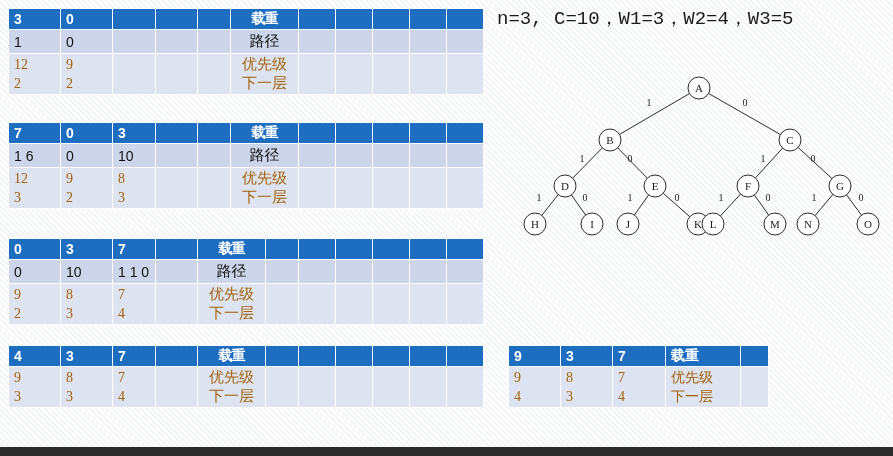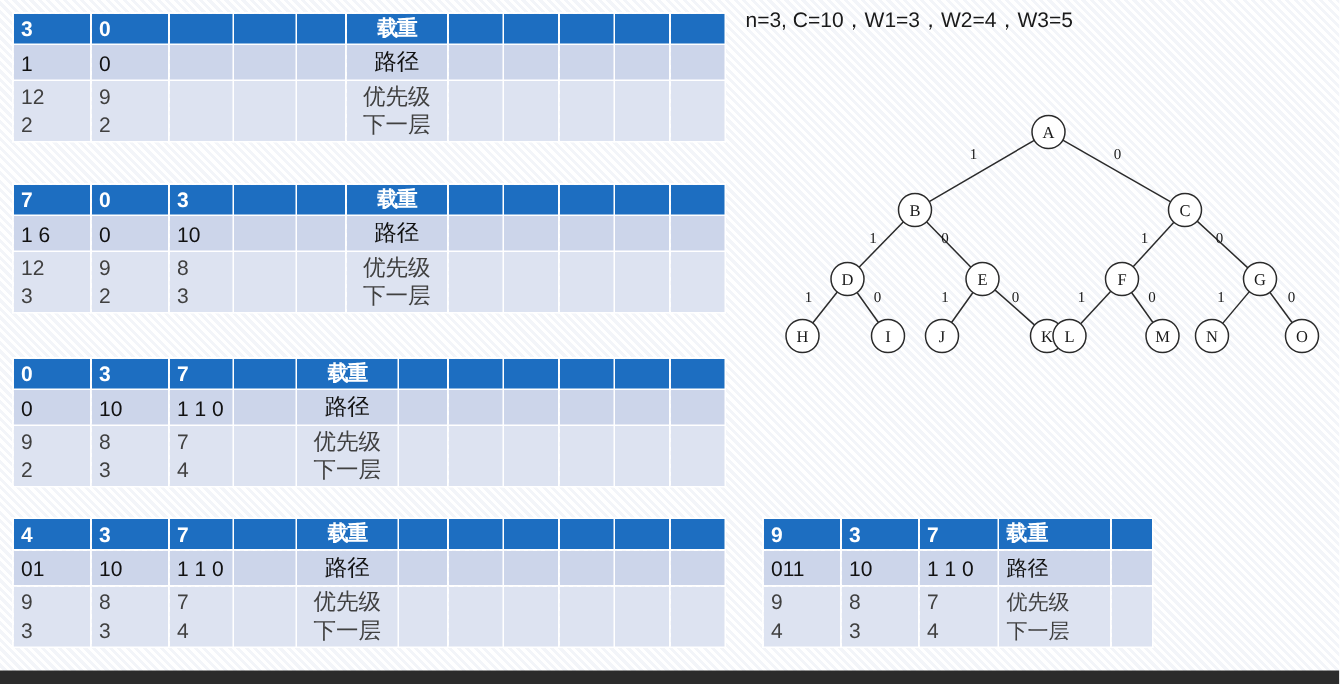--- a/index.html
+++ b/index.html
@@ -60,42 +60,43 @@
     height: 23px;
     padding-left: 5px;
   }
   .row1 td.cn {
     text-align: center;
     padding-left: 0;
     font-size: 15px;
   }
   .row2 td {
     background: #dde3f1;
-    color: #404040;
+    color: #a16207;
     font-size: 14px;
     height: 40px;
     padding-left: 5px;
     line-height: 19px;
+    font-family: Liberation Serif, serif;
   }
   .row2 td.cn {
     text-align: center;
     padding-left: 0;
     font-size: 15px;
   }
   .row2 .l2 { display: block; }
 
   
   #params {
     position: absolute;
     left: 497px;
     top: 5px;
-    font-size: 14px;
+    font-size: 19px;
     color: #1a1a1a;
     white-space: nowrap;
-    font-family: Liberation Sans, sans-serif;
+    font-family: Liberation Mono, monospace;
   }
 
   
   #tree {
     position: absolute;
     left: 497px;
     top: 58px;
     width: 396px;
     height: 185px;
   }
@@ -373,33 +374,20 @@
       <td>7</td>
       <td></td>
       <td class="cn">载重</td>
       <td></td>
       <td></td>
       <td></td>
       <td></td>
       <td></td>
       <td></td>
     </tr>
-    <tr class="row1">
-      <td>01</td>
-      <td>10</td>
-      <td>1 1 0</td>
-      <td></td>
-      <td class="cn">路径</td>
-      <td></td>
-      <td></td>
-      <td></td>
-      <td></td>
-      <td></td>
-      <td></td>
-    </tr>
     <tr class="row2">
       <td><span>9</span><span class="l2">3</span></td>
       <td><span>8</span><span class="l2">3</span></td>
       <td><span>7</span><span class="l2">4</span></td>
       <td><span></span><span class="l2"></span></td>
       <td class="cn"><span>优先级</span><span class="l2">下一层</span></td>
       <td><span></span><span class="l2"></span></td>
       <td><span></span><span class="l2"></span></td>
       <td><span></span><span class="l2"></span></td>
       <td><span></span><span class="l2"></span></td>
@@ -418,27 +406,20 @@
         <col style="width:28px">
     </colgroup>
     <tbody>
         <tr class="hdr">
       <td>9</td>
       <td>3</td>
       <td>7</td>
       <td>载重</td>
       <td></td>
     </tr>
-    <tr class="row1">
-      <td>011</td>
-      <td>10</td>
-      <td>1 1 0</td>
-      <td>路径</td>
-      <td></td>
-    </tr>
     <tr class="row2">
       <td><span>9</span><span class="l2">4</span></td>
       <td><span>8</span><span class="l2">3</span></td>
       <td><span>7</span><span class="l2">4</span></td>
       <td><span>优先级</span><span class="l2">下一层</span></td>
       <td><span></span><span class="l2"></span></td>
     </tr>
   </tbody>
     </table>
 

